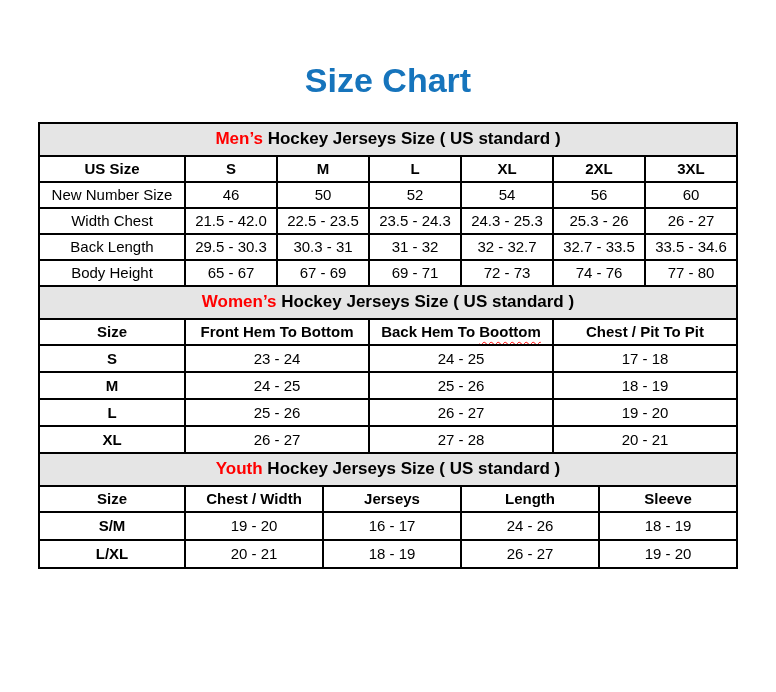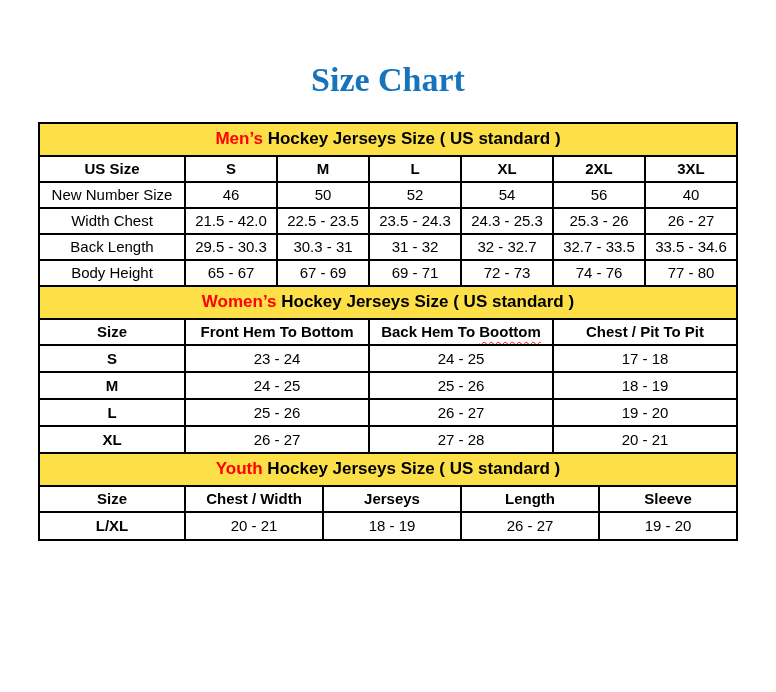--- a/index.html
+++ b/index.html
@@ -15,21 +15,20 @@
     color: #000000;
   }
   .title {
     margin: 0;
     padding-top: 60px;
     text-align: center;
     font-size: 34px;
     line-height: 1.2;
     font-weight: bold;
     color: #1674BC;
-    font-family: Liberation Serif, serif;
   }
   .chart {
     width: 700px;
     margin: 21px 0 0 38px;
   }
   table.tbl {
     border-collapse: collapse;
     table-layout: fixed;
     width: 700px;
   }
@@ -51,21 +50,21 @@
     height: 24px;
     margin-top: 24px;
   }
   .mens td   { height: 24px; }
   .womens td { height: 25px; }
   .youth td  { height: 26px; }
   td.lbl-b { font-weight: bold; }
   td.lbl-n { font-weight: normal; }
   td.val   { font-weight: normal; border-radius: 11px; }
   tr.banner-row td.banner-cell {
-    background: #fde047;
+    background: #e5e5e5;
     height: 31px;
     font-size: 17px;
     font-weight: bold;
   }
   .hl { color: #FF0000; }
   .wavy {
     text-decoration-line: underline;
     text-decoration-style: wavy;
     text-decoration-color: #FF0000;
     text-decoration-thickness: 1px;
@@ -107,21 +106,21 @@
         <th>2XL</th>
         <th>3XL</th>
       </tr>
       <tr>
         <td class="lbl-n">New Number Size</td>
         <td class="val">46</td>
         <td class="val">50</td>
         <td class="val">52</td>
         <td class="val">54</td>
         <td class="val">56</td>
-        <td class="val">40</td>
+        <td class="val">60</td>
       </tr>
       <tr>
         <td class="lbl-n">Width Chest</td>
         <td class="val">21.5 - 42.0</td>
         <td class="val">22.5 - 23.5</td>
         <td class="val">23.5 - 24.3</td>
         <td class="val">24.3 - 25.3</td>
         <td class="val">25.3 - 26</td>
         <td class="val">26 - 27</td>
       </tr>
@@ -212,20 +211,27 @@
         </td>
       </tr>
       <tr>
         <th>Size</th>
         <th>Chest / Width</th>
         <th>Jerseys</th>
         <th>Length</th>
         <th>Sleeve</th>
       </tr>
       <tr>
+        <td class="lbl-b">S/M</td>
+        <td class="val">19 - 20</td>
+        <td class="val">16 - 17</td>
+        <td class="val">24 - 26</td>
+        <td class="val">18 - 19</td>
+      </tr>
+      <tr>
         <td class="lbl-b">L/XL</td>
         <td class="val">20 - 21</td>
         <td class="val">18 - 19</td>
         <td class="val">26 - 27</td>
         <td class="val">19 - 20</td>
       </tr>
     </tbody>
       </table>
 
   </div>

